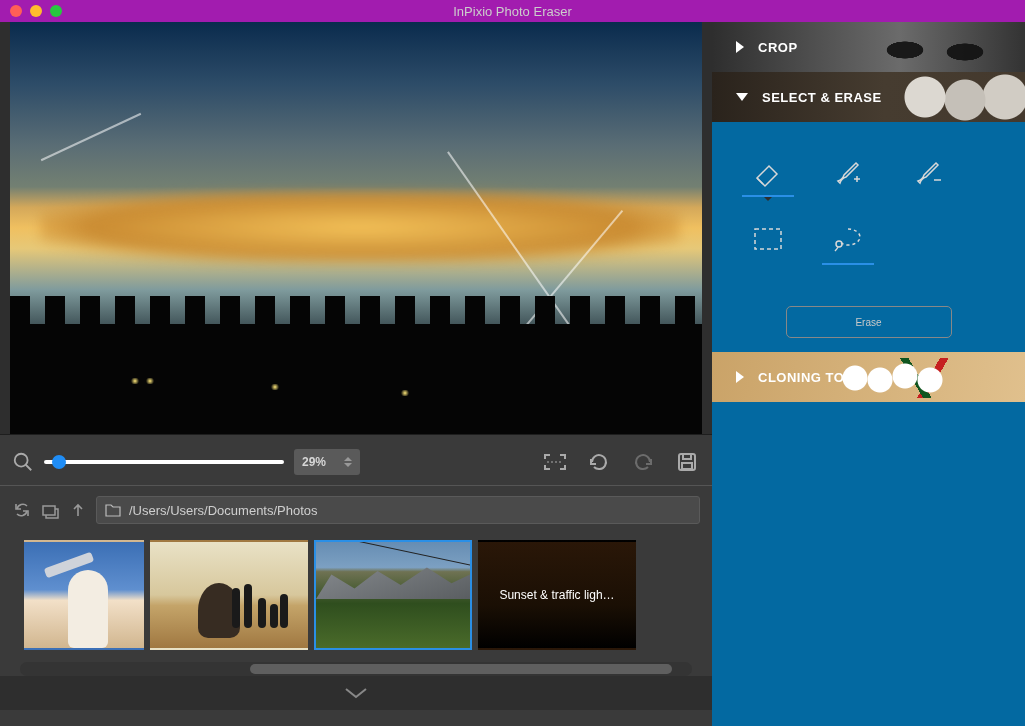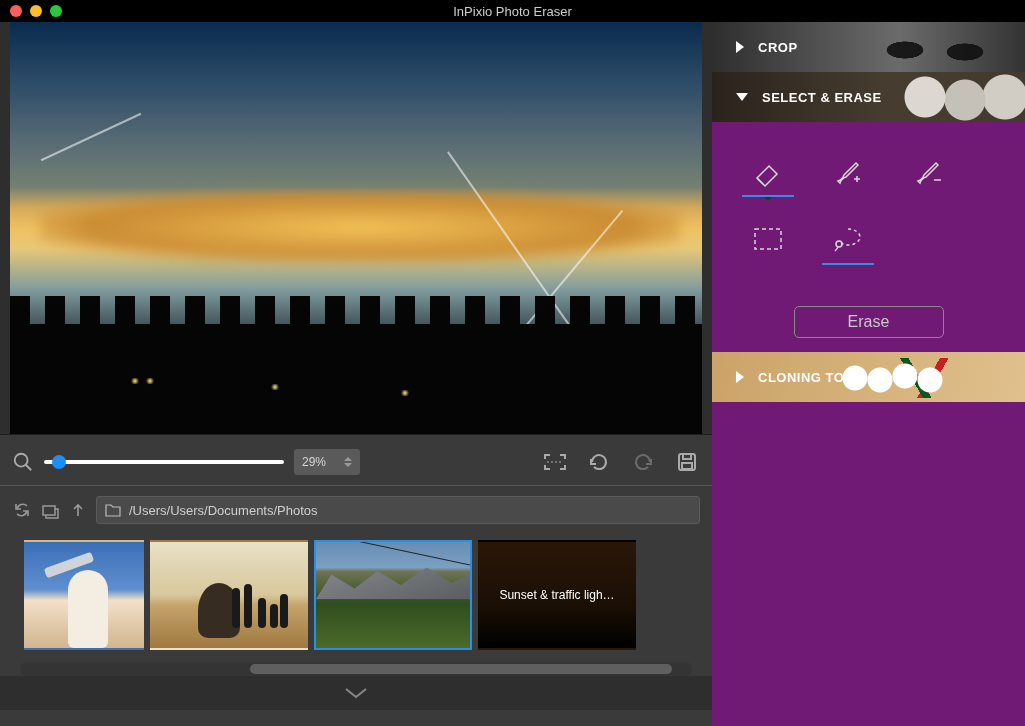--- a/index.html
+++ b/index.html
@@ -5,21 +5,21 @@
   * { box-sizing: border-box; margin: 0; padding: 0; }
   body {
     font-family: -apple-system, "Helvetica Neue", Arial, sans-serif;
     width: 1025px; height: 726px;
     background: #2e2e2e; overflow: hidden; color: #ddd;
     position: relative;
   }
   
   .titlebar {
     position: absolute; top:0; left:0; right:0; height:22px;
-    background:#000000; display:flex; align-items:center;
+    background:#a21caf; display:flex; align-items:center;
   }
   .traffic { display:flex; gap:8px; margin-left:10px; }
   .dot { width:12px; height:12px; border-radius:50%; }
   .dot.red { background:#ff5f57; }
   .dot.yellow { background:#febc2e; }
   .dot.green { background:#28c840; }
   .titlebar .title { position:absolute; left:50%; transform:translateX(-50%);
     font-size:13px; color:#ccc; font-weight:400; }
   
   .canvas-area {
@@ -49,21 +49,21 @@
     bottom:50px;}
   .h1{left:120px;} .h2{left:135px;} .h3{left:260px;bottom:44px;}
   .h4{left:390px;bottom:38px;}
 
   
   .lower {
     position:absolute; left:0; top:434px; width:712px; bottom:0;
     background:#3a3a3a; border-top:1px solid #1e1e1e;
   }
   .zoomrow { display:flex; align-items:center; gap:10px; padding:14px 12px 10px 12px;
-    border-bottom:1px solid #555; }
+    border-bottom:1px solid #555;font-weight:bold; }
   .mag { width:22px;height:22px; stroke:#aaa;}
   .slider-track { position:relative; width:240px; height:4px; background:#fff; border-radius:2px;}
   .slider-thumb { position:absolute; top:-5px; width:14px; height:14px;
     border-radius:50%; background:#1f8df6; }
   .zoom-box { width:66px; height:26px; background:#5a5a5a; border-radius:3px;
     font-size:12px; color:#d6d6d6; display:flex; align-items:center;
     padding:0 8px; justify-content:space-between;}
   .stepper { display:flex; flex-direction:column;}
   .stepper span{display:block;width:0;height:0;border-left:4px solid transparent;
     border-right:4px solid transparent;}
@@ -112,21 +112,21 @@
   .hscroll{ margin:0 20px 0 20px; height:14px; background:#343434; border-radius:7px;
     position:relative;}
   .hscroll .bar{position:absolute;left:230px;right:20px;top:2px;bottom:2px;
     background:#5f5f5f;border-radius:6px;}
   .expand{ height:34px; display:flex; align-items:center; justify-content:center;
     background:#2e2e2e;}
   .expand svg{stroke:#888;}
   
   .right {
     position:absolute; right:0; top:22px; width:313px; bottom:0;
-    background:#701a75;
+    background:#0369a1;
   }
   .section { height:50px; display:flex; align-items:center; position:relative;
     padding-left:24px; font-size:13px; color:#fff; letter-spacing:0.5px;
     font-weight:600; overflow:hidden;}
   .secbg1{background:linear-gradient(90deg,#2e2e2e 0%, #6b6b6b 60%, #333 100%);}
   .secbg1::before{content:"";position:absolute;right:20px;top:6px;width:140px;height:56px;
     background:
       radial-gradient(ellipse 30px 14px at 40px 22px,#111 0 60%,transparent 62%),
       radial-gradient(ellipse 30px 14px at 100px 24px,#111 0 60%,transparent 62%);
     opacity:.9;}
@@ -153,23 +153,23 @@
   .toolrow { display:flex; gap:36px; padding:10px 10px 14px 10px;}
   .tool { width:44px; height:44px; display:flex; align-items:center;
     justify-content:center; border-bottom:3px solid transparent; position:relative;}
   .tool svg{stroke:#d8d8d8;fill:none;stroke-width:1.5;}
   .tool.active{ }
   .tool.active::after{content:"";position:absolute;left:-4px;right:-4px;bottom:-6px;
     height:2px;background:#2a8fe6;}
   .tool.active .notch{position:absolute;bottom:-10px;left:50%;transform:translateX(-50%);
     width:0;height:0;border-left:5px solid transparent;border-right:5px solid transparent;
     border-top:5px solid #2e2e2e;}
-  .erasebtn{ display:block; margin:30px auto 4px auto; width:150px; height:32px;
+  .erasebtn{ display:block; margin:30px auto 4px auto; width:166px; height:32px;
     background:transparent; border:1px solid #888; border-radius:5px;
-    color:#c9c9c9; font-size:16px;}
+    color:#c9c9c9; font-size:10px;}
   .panel-next{ position:absolute; right:4px; top:346px; stroke:#c4c4c4;}
 
 </style>
 </head>
 <body>
 
 <div class="titlebar">
   <div class="traffic">
     <div class="dot red"></div>
     <div class="dot yellow"></div>

